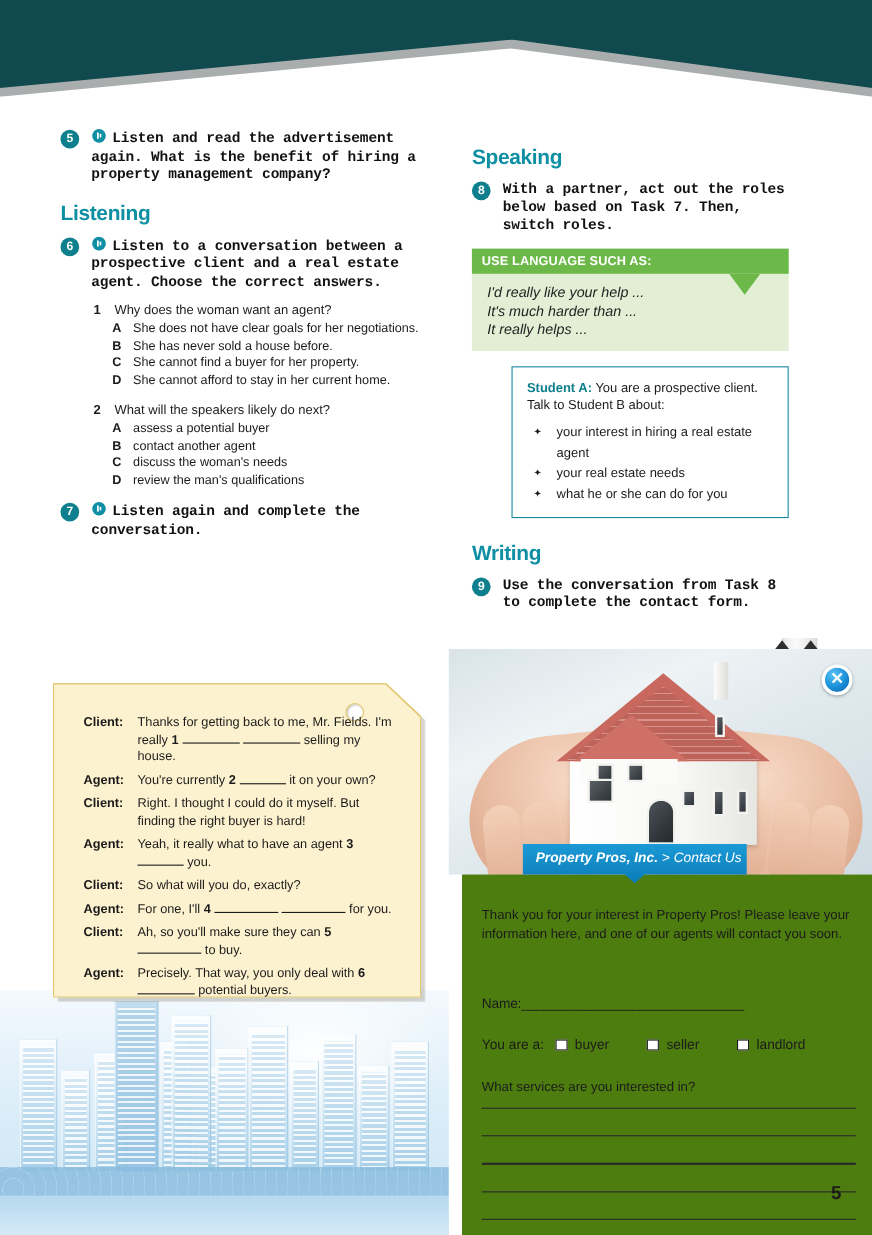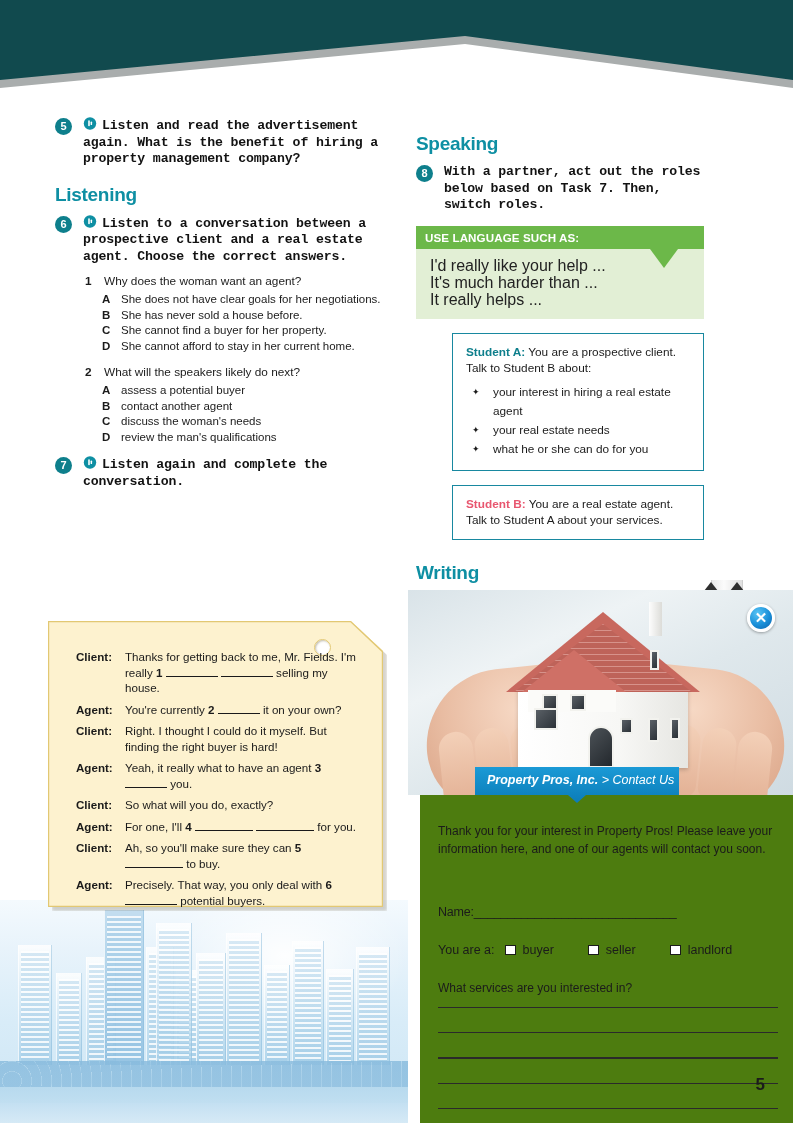--- a/index.html
+++ b/index.html
@@ -78,21 +78,21 @@
     position: absolute; left: 0; right: 0; top: 0; height: 26px;
     background: repeating-radial-gradient(circle at 12px 20px, rgba(130,183,219,.6) 0 9px, rgba(130,183,219,0) 10px);
   }
   #cityscape .water {
     position: absolute; left: 0; right: 0; bottom: 0; height: 20px;
     background: linear-gradient(180deg, rgba(196,224,242,.8), rgba(214,234,246,.95));
   }
 
   
   .col-left  { position: absolute; left: 55px;  top: 12px; width: 330px; }
-  .col-right { position: absolute; left: 416px; top: 12px; width: 288px; }
+  .col-right { position: absolute; left: 429px; top: 12px; width: 288px; }
 
   
   .task { position: relative; padding-left: 28px; margin-bottom: 4px; }
   .task-num {
     position: absolute; left: 0; top: 1px;
     width: 17px; height: 17px; border-radius: 50%;
     background: #0e7f8c; color: #fff;
     font-size: 11px; font-weight: bold;
     line-height: 17px; text-align: center;
   }
@@ -179,21 +179,21 @@
   #use-lang .ul-head {
     background: #6cb849; color: #ffffff;
     font-size: 11.6px; font-weight: bold; letter-spacing: .1px;
     padding: 5px 10px 5px 9px;
   }
   #use-lang .ul-body {
     background: #e2efd5; padding: 8px 10px 11px 14px;
     position: relative;
   }
   #use-lang .ul-item {
-    font-size: 16px; color: #222;
+    font-size: 13px; font-style: italic; color: #222;
     line-height: 17px;
   }
   #use-lang .ul-arrow {
     position: absolute; right: 26px; top: 0;
     width: 0; height: 0;
     border-left: 14px solid transparent;
     border-right: 14px solid transparent;
     border-top: 19px solid #6cb849;
   }
 
@@ -569,25 +569,20 @@
       <p>
         <span class="stu-a-label">Student A:</span><span> You are a prospective client. Talk to Student B about:</span>
       </p>
       <ul class="bullets">
         <li>your interest in hiring a real estate agent</li>
         <li>your real estate needs</li>
         <li>what he or she can do for you</li>
       </ul>
     </div>
 
-    <div class="student-box">
-      <p>
-        <span class="stu-b-label">Student B:</span><span> You are a real estate agent. Talk to Student A about your services.</span>
-      </p>
-    </div>
 
     <div class="section-head" style="margin-top:22px;">Writing</div>
 
     <div class="task">
       <span class="task-num">9</span>
       <div class="task-text">Use the conversation from Task 8 to complete the contact form.</div>
     </div>
 
   </div>
 

